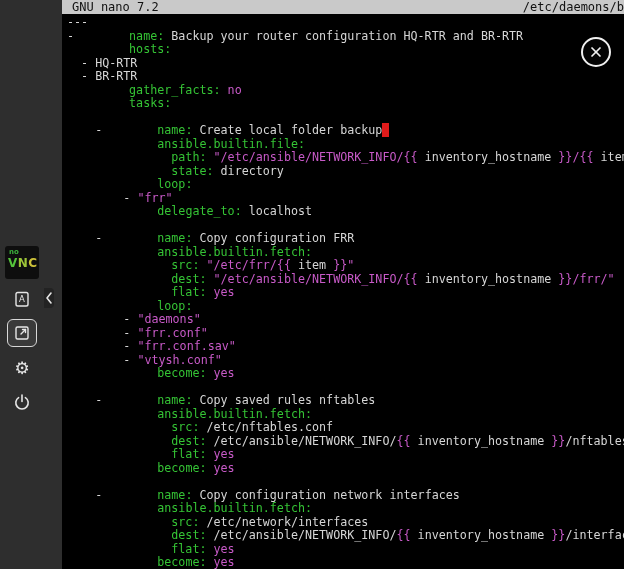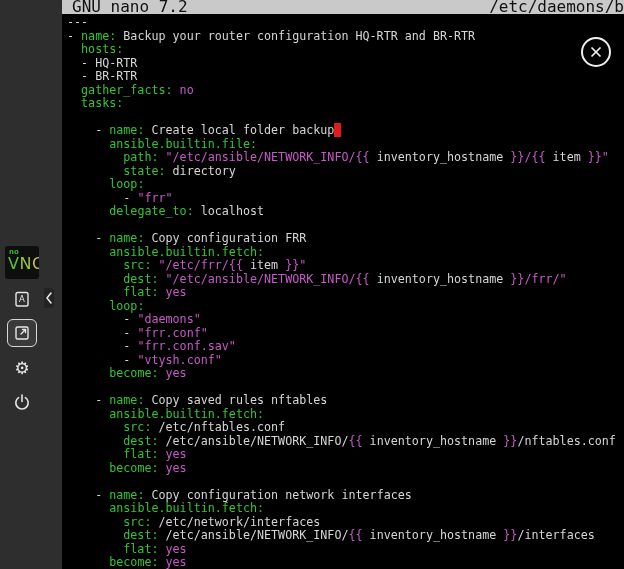--- a/index.html
+++ b/index.html
@@ -2,38 +2,38 @@
 <html style="--page-bg: #2e2e2e; --terminal-bg: #000000; --titlebar-bg: #c9c9c9; --titlebar-fg: #111111; --green: #35c435; --magenta: #c85ac8; --plain: #d6d6d6; --cursor: #e01b1b; --icon: #e6e6e6;"><head>
 <meta charset="utf-8">
 <style>
   html,body{margin:0;padding:0;background:#1e1e1e;}
   .page{position:relative;width:624px;height:569px;overflow:hidden;background:var(--page-bg,#2e2e2e);font-family:"DejaVu Sans",sans-serif;}
 
   
   .sidebar{position:absolute;left:0;top:0;width:62px;height:100%;}
   .logo{position:absolute;left:5px;top:246px;width:34px;height:33px;background:#0e0e0e;border-radius:3px;overflow:hidden;}
   .logo-no{display:block;margin:3px 0 0 4px;font-size:7px;font-weight:bold;color:#3db23d;line-height:7px;}
-  .logo-vnc{display:block;margin:1px 0 0 3px;font-size:16px;font-weight:normal;letter-spacing:.5px;line-height:13px;}
+  .logo-vnc{display:block;margin:1px 0 0 3px;font-size:12px;font-weight:bold;letter-spacing:.5px;line-height:13px;}
   .l-v{color:#55c43c}.l-n{color:#9cc438}.l-c{color:#cfc33a}
   .handle{position:absolute;left:44px;top:288px;width:10px;height:20px;background:#232323;border-radius:0 4px 4px 0;display:flex;align-items:center;justify-content:center;cursor:pointer;}
   .sbtn{position:absolute;left:7px;width:30px;height:28px;background:transparent;border:none;padding:0;display:flex;align-items:center;justify-content:center;cursor:pointer;}
   .sbtn.active{border:1.5px solid #d8d8d8;border-radius:6px;background:#3a3a3a;}
   .gear-glyph{font-size:17px;color:var(--icon,#e6e6e6);line-height:1;font-family:"DejaVu Sans",sans-serif;}
   .sbtn svg,.handle svg,.closebtn svg{display:block;}
 
   
   .terminal{position:absolute;left:62px;top:0;right:0;bottom:0;background:var(--terminal-bg,#000);}
   .titlebar{height:14px;background:var(--titlebar-bg,#c9c9c9);color:var(--titlebar-fg,#111);
-    font-family:"DejaVu Sans Mono",monospace;font-size:16px;line-height:14px;
+    font-family:"DejaVu Sans Mono",monospace;font-size:12px;line-height:14px;
     display:flex;justify-content:space-between;padding-left:10px;overflow:hidden;white-space:nowrap;align-items:center;}
   .screen{padding:2px 0 0 5px;font-family:"DejaVu Sans Mono",monospace;font-size:11.7px;line-height:13.5px;
     white-space:pre;color:var(--plain,#d6d6d6);cursor:text;}
   .line{height:13.5px;}
   .c-w{color:var(--plain,#d6d6d6);}
-  .c-k{color:var(--green,#35c435);}
+  .c-k{color:var(--green,#35c435);margin-left:48px;}
   .c-s{color:var(--magenta,#c85ac8);}
   .c-cur{background:var(--cursor,#e01b1b);color:var(--cursor,#e01b1b);}
 
   
   .closebtn{position:absolute;left:581px;top:37px;width:30px;height:30px;box-sizing:border-box;
     border:2px solid #f0f0f0;border-radius:50%;background:rgba(10,10,10,.35);
     display:flex;align-items:center;justify-content:center;cursor:pointer;}
 </style>
 </head>
 <body>

